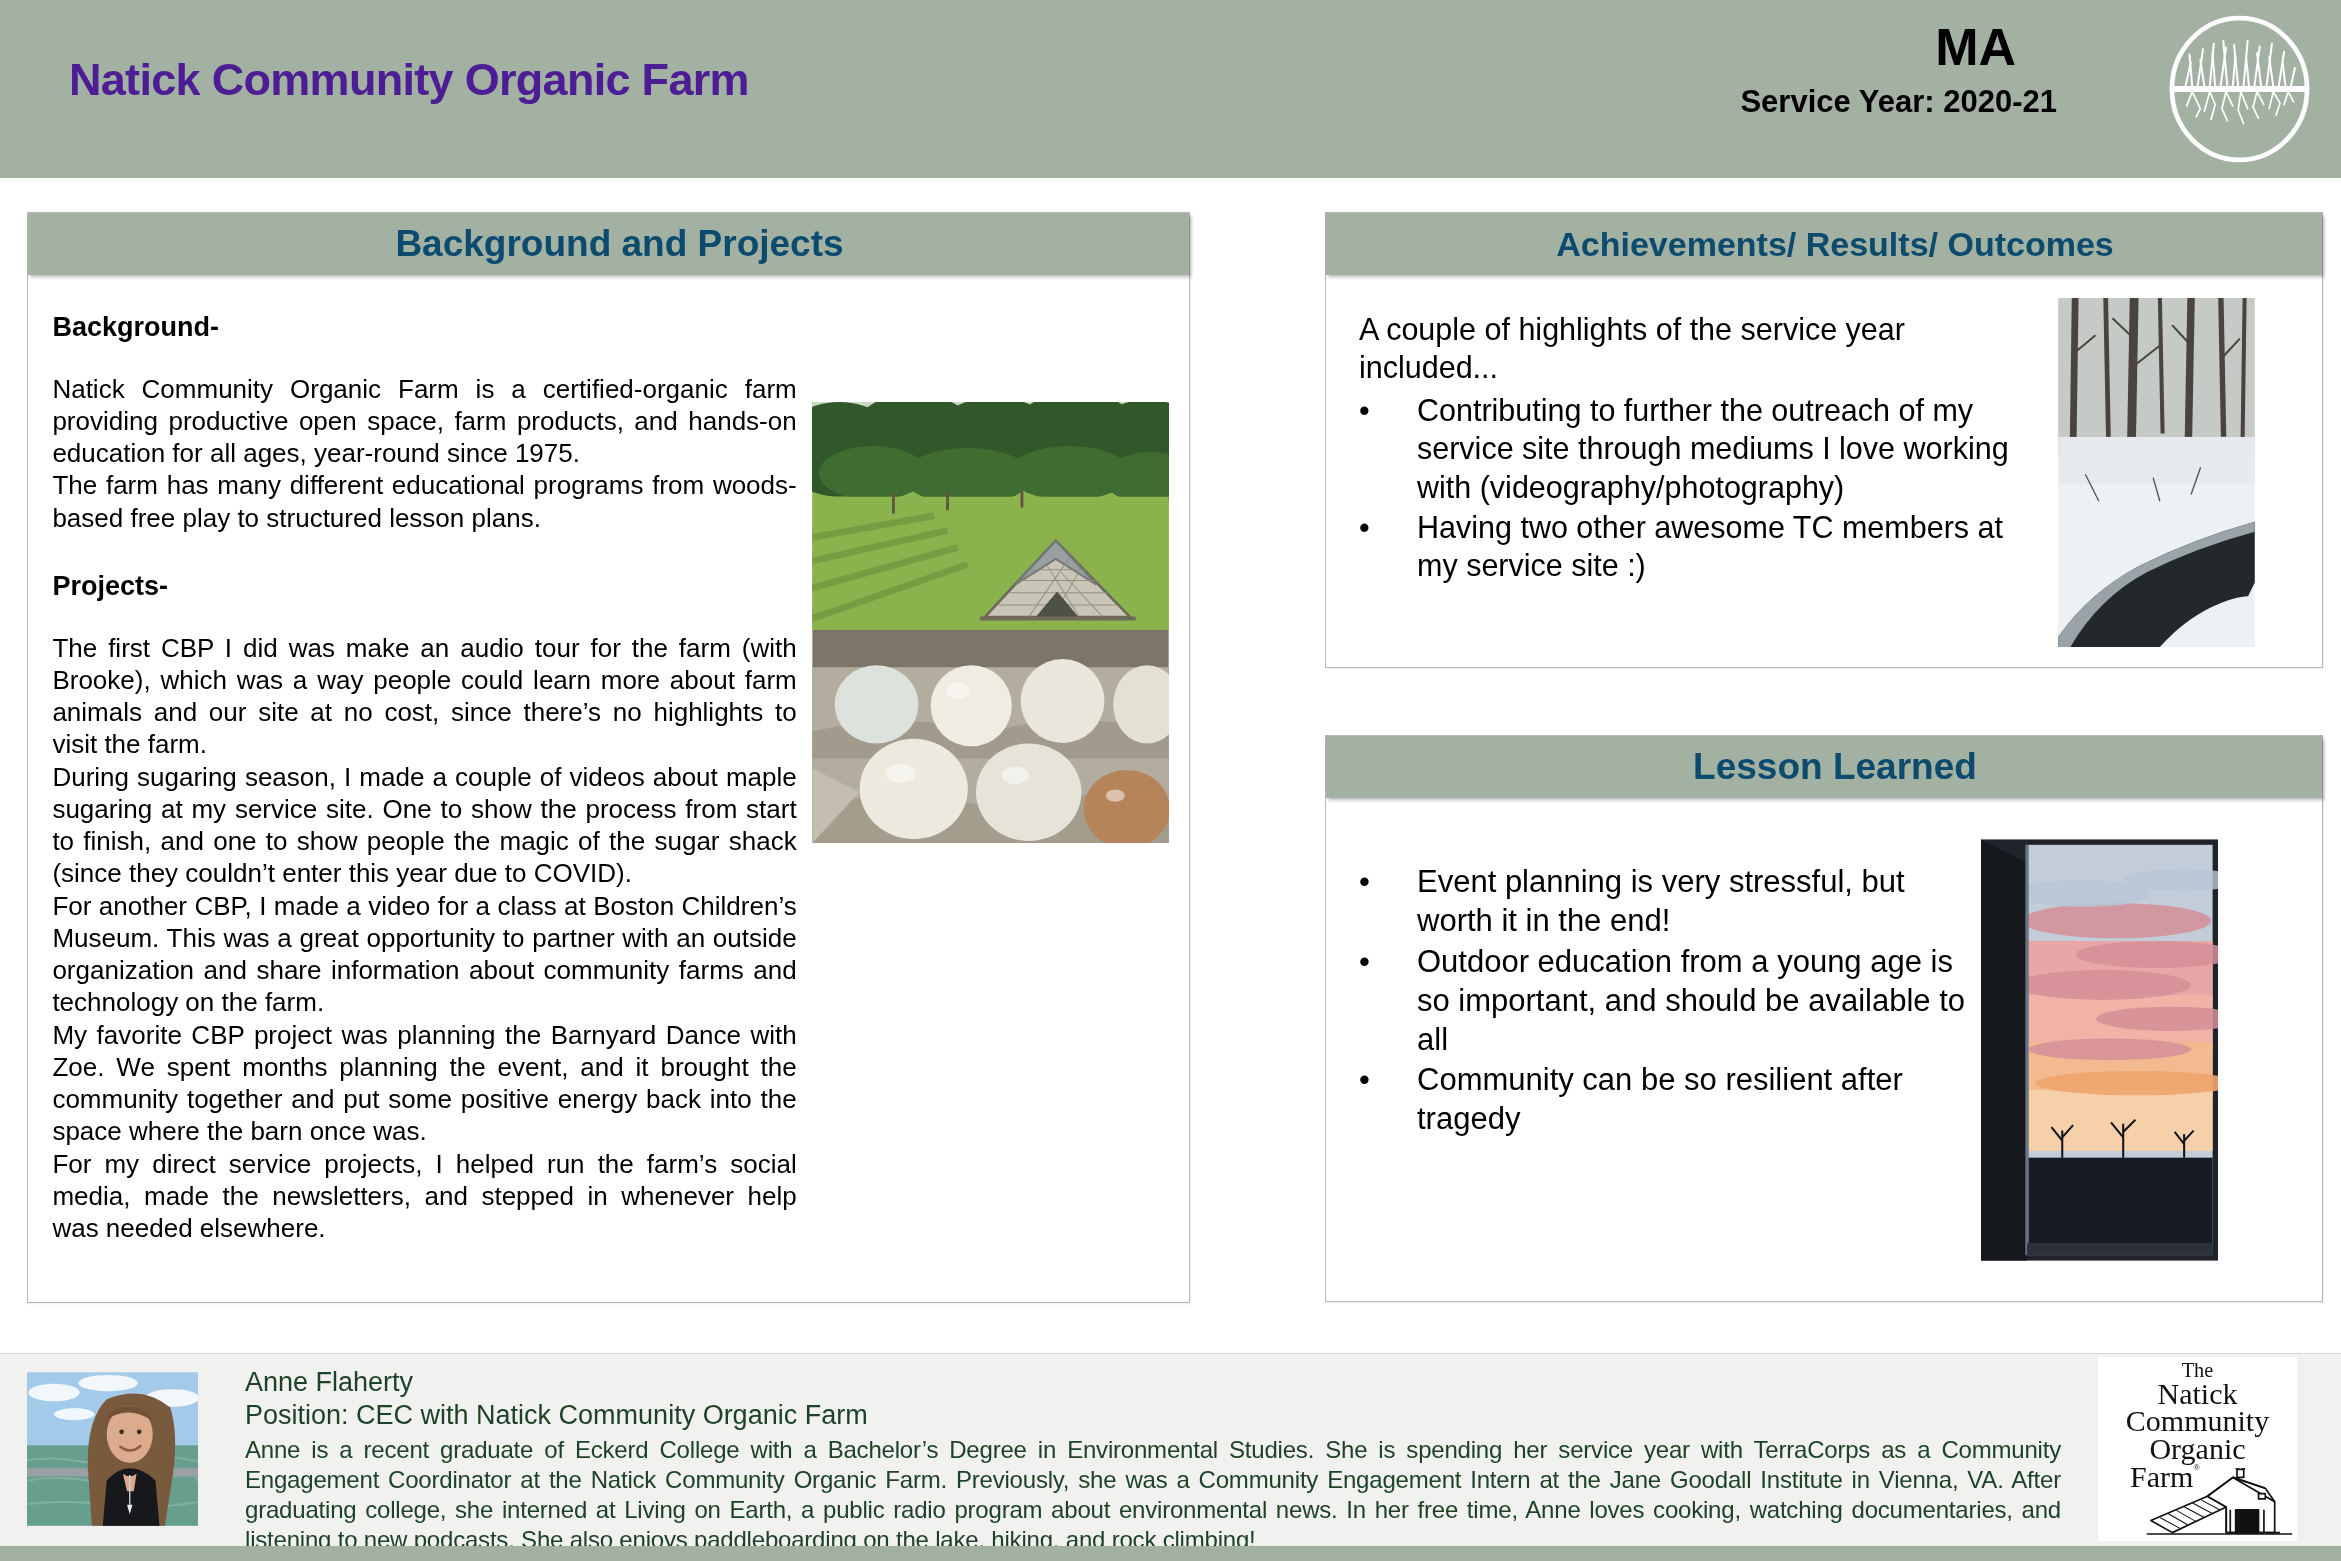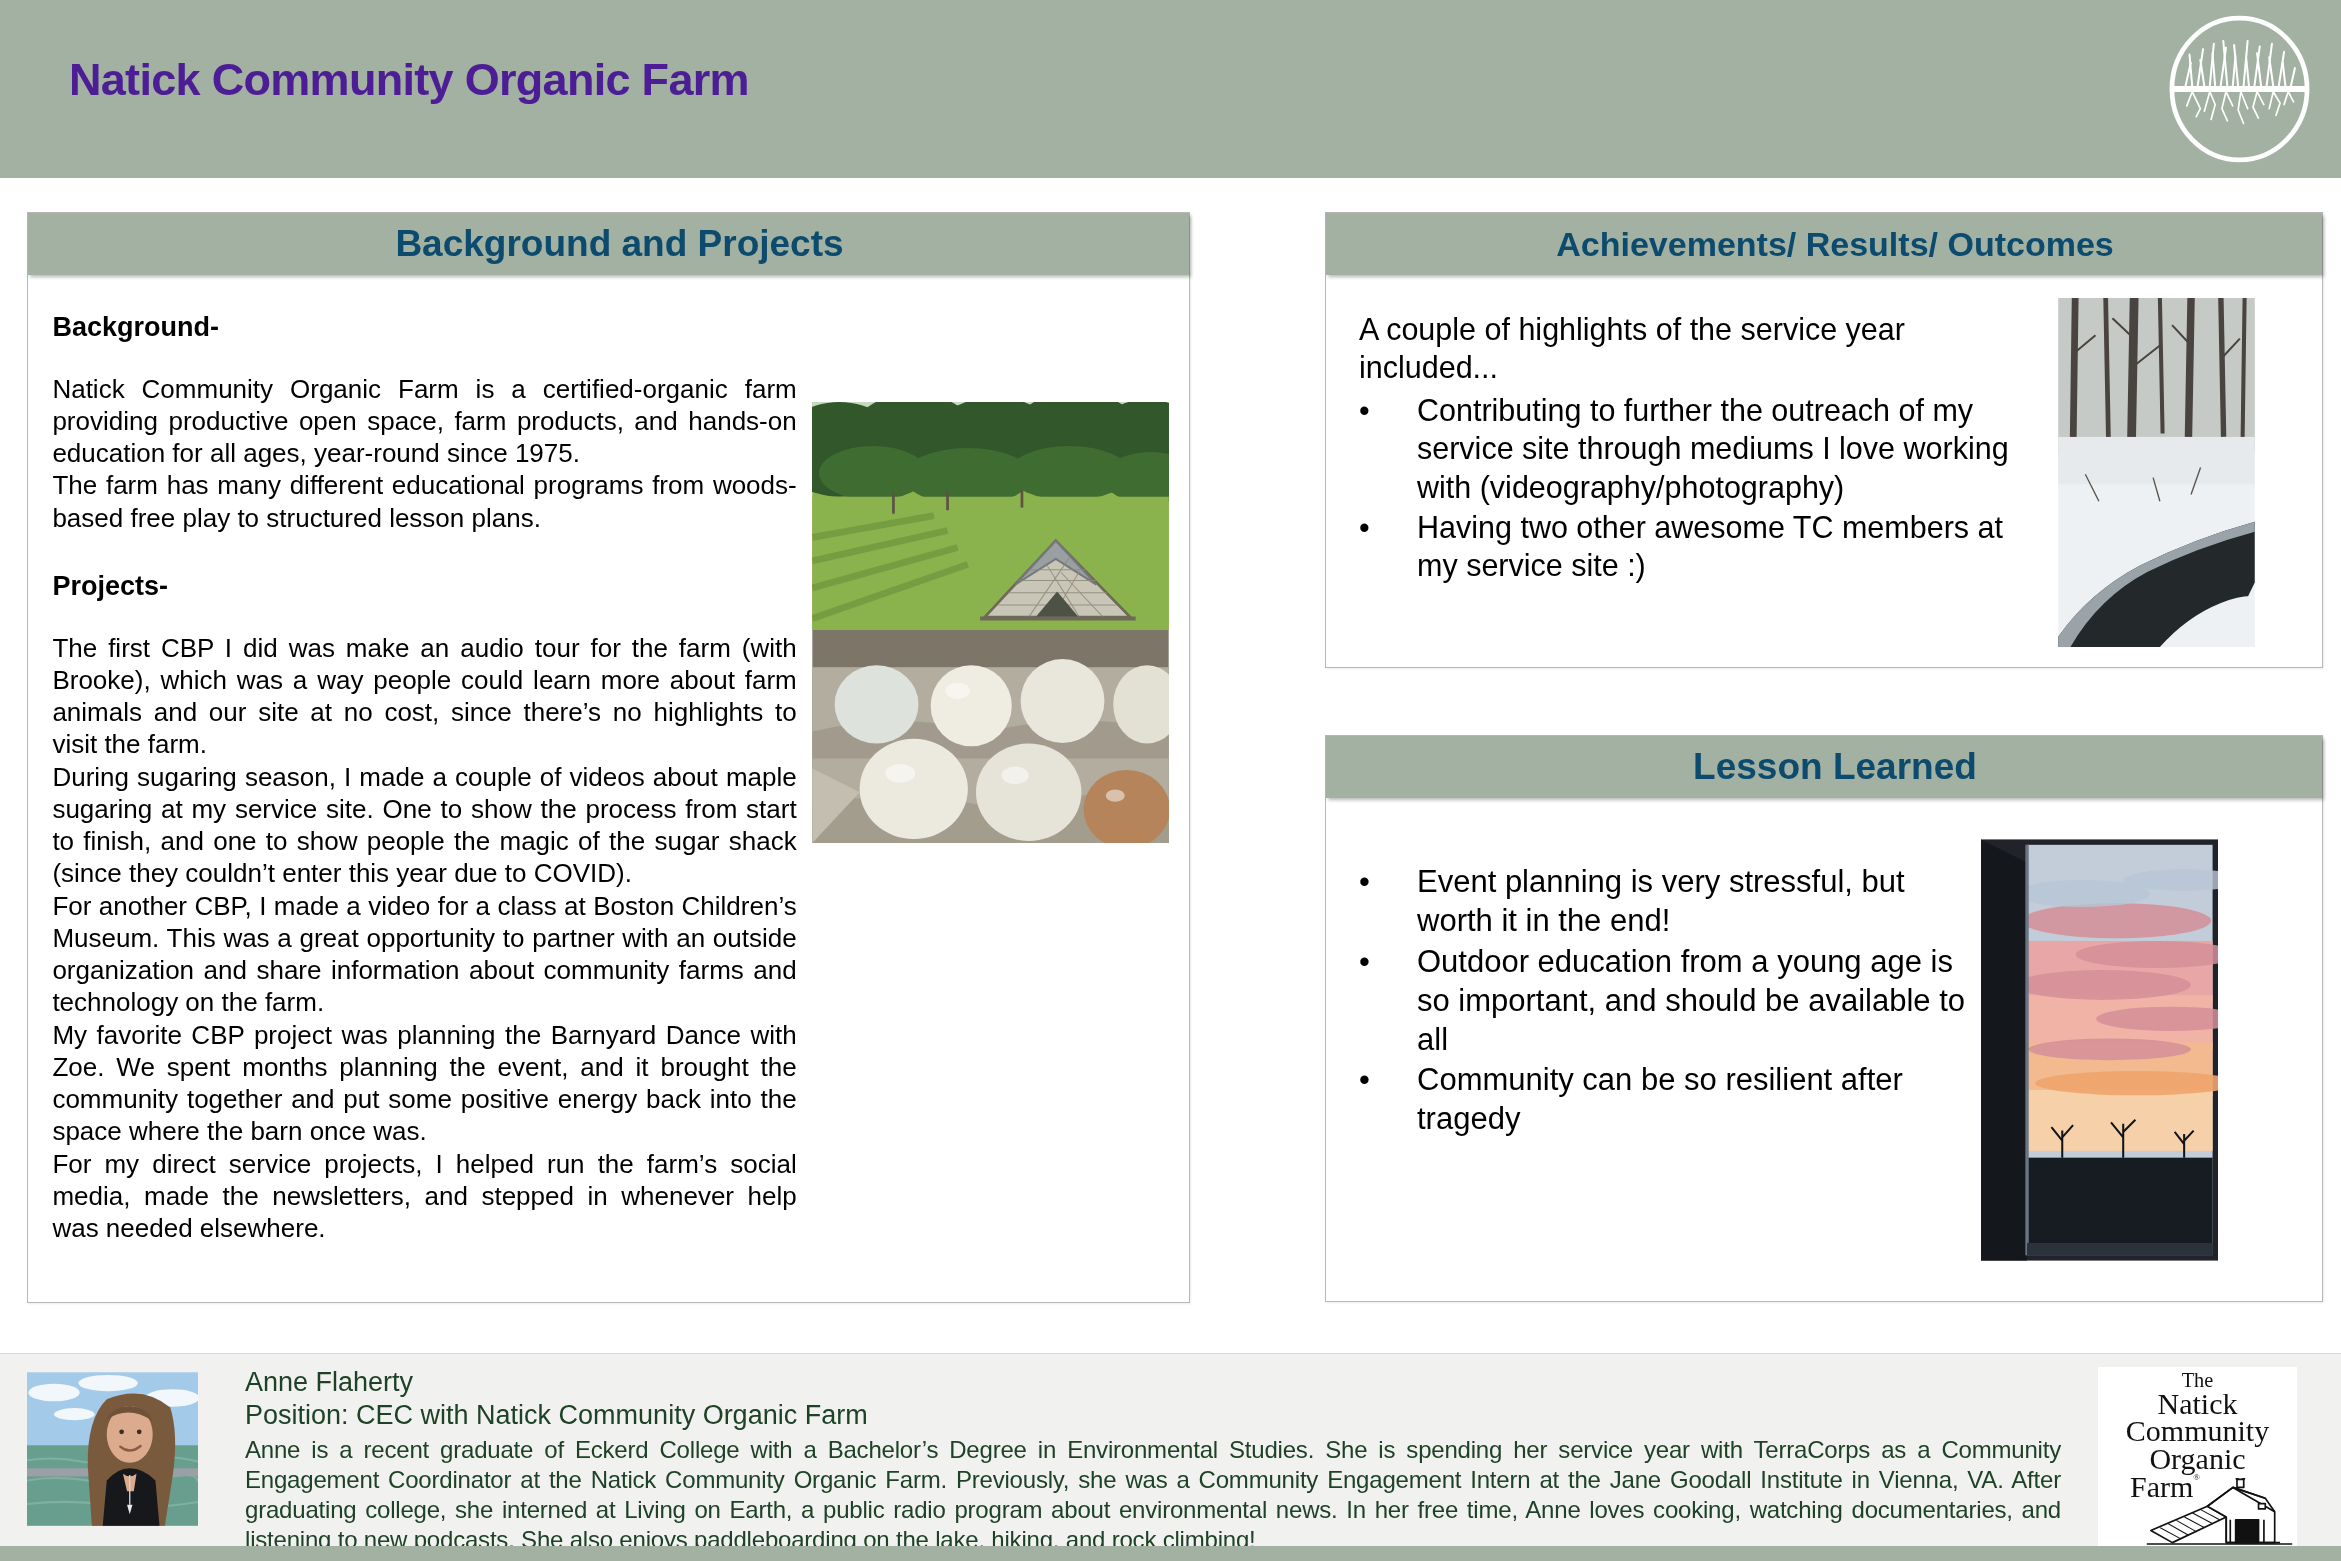--- a/index.html
+++ b/index.html
@@ -51,37 +51,41 @@
   .brow .bdot::before{content:"\2022";}
   .btext{flex:1;}
 
   
   .ftr{position:absolute;left:0;top:1353px;width:2342px;height:197px;background:#f1f1f0;border-top:1.4px solid #d8d8d8;}
   .ftr-photo{position:absolute;left:27px;top:18.3px;}
   .ftr-text{position:absolute;left:245px;top:12.2px;width:1816px;color:#1e4226;}
   .ftr-name{font-size:27px;line-height:1.22;}
   .ftr-pos{font-size:27px;line-height:1.22;}
   .ftr-bio{font-size:24px;line-height:1.26;text-align:justify;letter-spacing:-0.2px;margin-top:2.7px;}
-  .ftr-logo{position:absolute;left:2098px;top:13px;width:199px;height:184px;background:#ffffff;overflow:hidden;}
+  .ftr-logo{position:absolute;left:2098px;top:3px;width:199px;height:184px;background:#ffffff;overflow:hidden;}
   .ncof-words{position:absolute;left:0;top:4.1px;width:100%;text-align:center;font-family:"Liberation Serif",serif;color:#111;line-height:0.92;}
   .ncof-the{font-size:20.3px;}
   .ncof-big{font-size:30px;}
   .ncof-farm{font-size:30px;margin-right:65px;position:relative;}
   .ncof-reg{font-size:8.8px;vertical-align:top;}
   .ncof-barn{position:absolute;right:2.7px;bottom:2.7px;}
 
   .bottombar{position:absolute;left:0;top:1546px;width:2342px;height:15px;background:#a2b1a1;}
 </style>
 </head>
 <body>
 
 <div class="page">
 
   <div class="hdr">
     <div class="hdr-title">Natick Community Organic Farm</div>
+    <div class="hdr-right">
+      <div class="hdr-state">MA</div>
+      <div class="hdr-year">Service Year: 2020-21</div>
+    </div>
     <svg class="hdr-logo" viewBox="0 0 220 222">
       <ellipse cx="110" cy="111" rx="100" ry="105" fill="none" stroke="#ffffff" stroke-width="7"></ellipse>
       <line x1="12" y1="111" x2="208" y2="111" stroke="#ffffff" stroke-width="9"></line>
 
       <g stroke="#ffffff" stroke-width="3" fill="none" stroke-linecap="round">
         <path d="M30 107 L38 72"></path>
           <path d="M40 107 L36 60"></path>
           <path d="M48 107 L56 52"></path>
         <path d="M58 107 L52 68"></path>
           <path d="M66 107 L72 44"></path>

